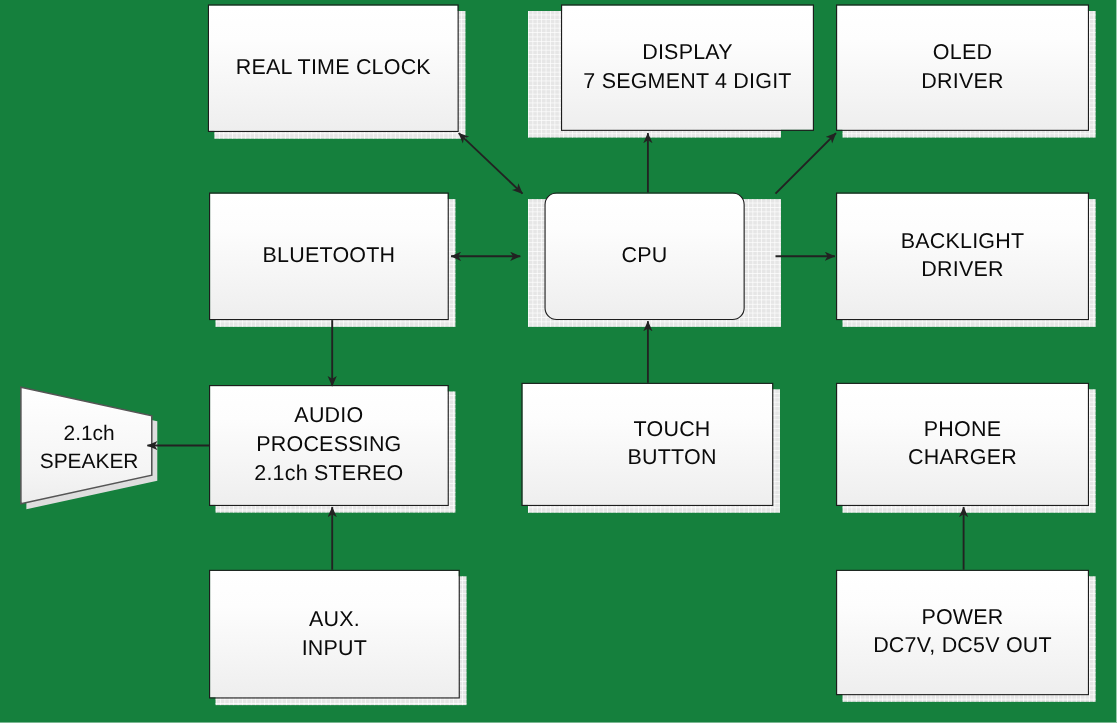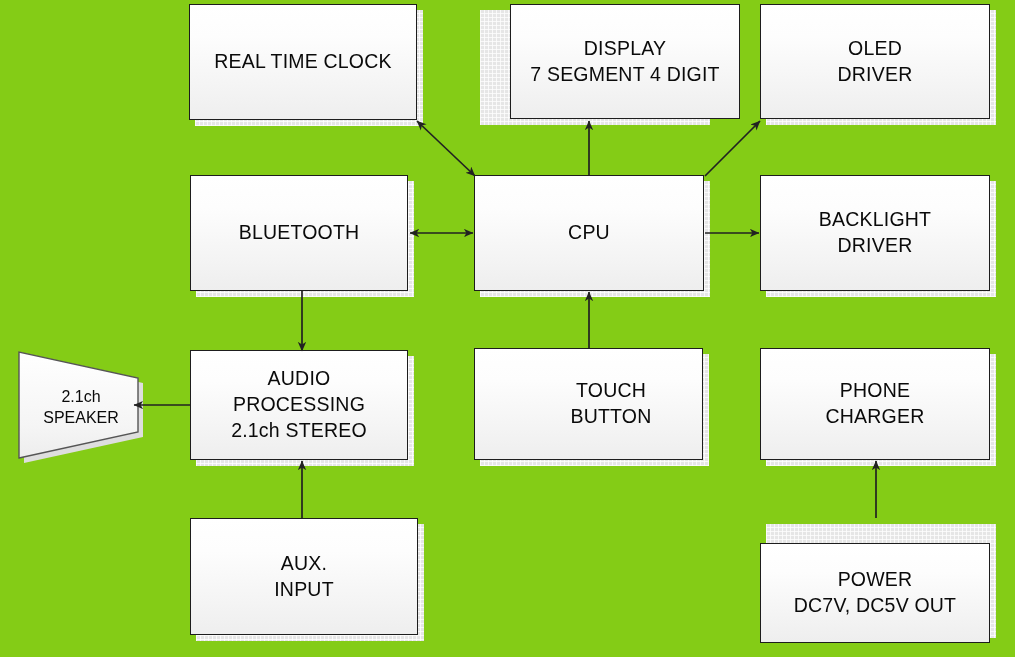--- a/index.html
+++ b/index.html
@@ -7,21 +7,21 @@
     padding: 0;
     background: #ffffff;
   }
   body {
     font-family: "Liberation Sans", sans-serif;
   }
   #canvas {
     position: relative;
     width: 1015px;
     height: 657px;
-    background: #84cc16;
+    background: #15803d;
     overflow: hidden;
   }
 
   
   .shadow {
     position: absolute;
     background-color: #e6e6e6;
     background-image:
       linear-gradient(90deg, rgba(255,255,255,0.75) 1px, transparent 1px),
       linear-gradient(0deg, rgba(255,255,255,0.75) 1px, transparent 1px);
@@ -60,21 +60,21 @@
     position: absolute;
     left: 0;
     top: 0;
     width: 100%;
     height: 100%;
     display: flex;
     align-items: center;
     justify-content: center;
     text-align: center;
     color: #0a0a0a;
-    font-size: 16px;
+    font-size: 19px;
     line-height: 1.3;
     white-space: pre-line;
     pointer-events: none;
   }
 
   
   #wires {
     position: absolute;
     left: 0; top: 0;
     width: 1015px;
@@ -111,21 +111,21 @@
         <div class="label">DISPLAY
 7 SEGMENT 4 DIGIT</div>
       </div>
       <div class="block" style="left: 760px; top: 4px; width: 230px; height: 115px;">
         <div class="label">OLED
 DRIVER</div>
       </div>
       <div class="block" style="left: 190px; top: 175px; width: 218px; height: 116px;">
         <div class="label">BLUETOOTH</div>
       </div>
-      <div class="block" style="left: 474px; top: 175px; width: 230px; height: 116px;">
+      <div class="block" style="left: 495px; top: 175px; width: 182px; height: 116px; border-radius: 11px;">
         <div class="label">CPU</div>
       </div>
       <div class="block" style="left: 760px; top: 175px; width: 230px; height: 116px; align-items: center;">
         <div class="label">BACKLIGHT
 DRIVER</div>
       </div>
       <div class="block" style="left: 190px; top: 350px; width: 218px; height: 110px;">
         <div class="label">AUDIO
 PROCESSING
 2.1ch STEREO</div>
@@ -135,21 +135,21 @@
 BUTTON</div>
       </div>
       <div class="block" style="left: 760px; top: 348px; width: 230px; height: 112px;">
         <div class="label">PHONE
 CHARGER</div>
       </div>
       <div class="block" style="left: 190px; top: 518px; width: 228px; height: 117px;">
         <div class="label">AUX.
 INPUT</div>
       </div>
-      <div class="block" style="left: 760px; top: 518px; width: 230px; height: 100px; margin-top: 25px;">
+      <div class="block" style="left: 760px; top: 518px; width: 230px; height: 114px;">
         <div class="label">POWER
 DC7V, DC5V OUT</div>
       </div>
     </div>
 
   <div class="speaker-wrap" id="speaker-node" style="left: 16px; top: 348px; width: 130px; height: 120px;">
     <svg id="speaker-svg" width="128" height="118" viewBox="0 0 128 118">
       <defs>
         <linearGradient id="spkgrad" x1="0" y1="0" x2="0" y2="1">
           <stop offset="0%" stop-color="#ffffff"></stop>

